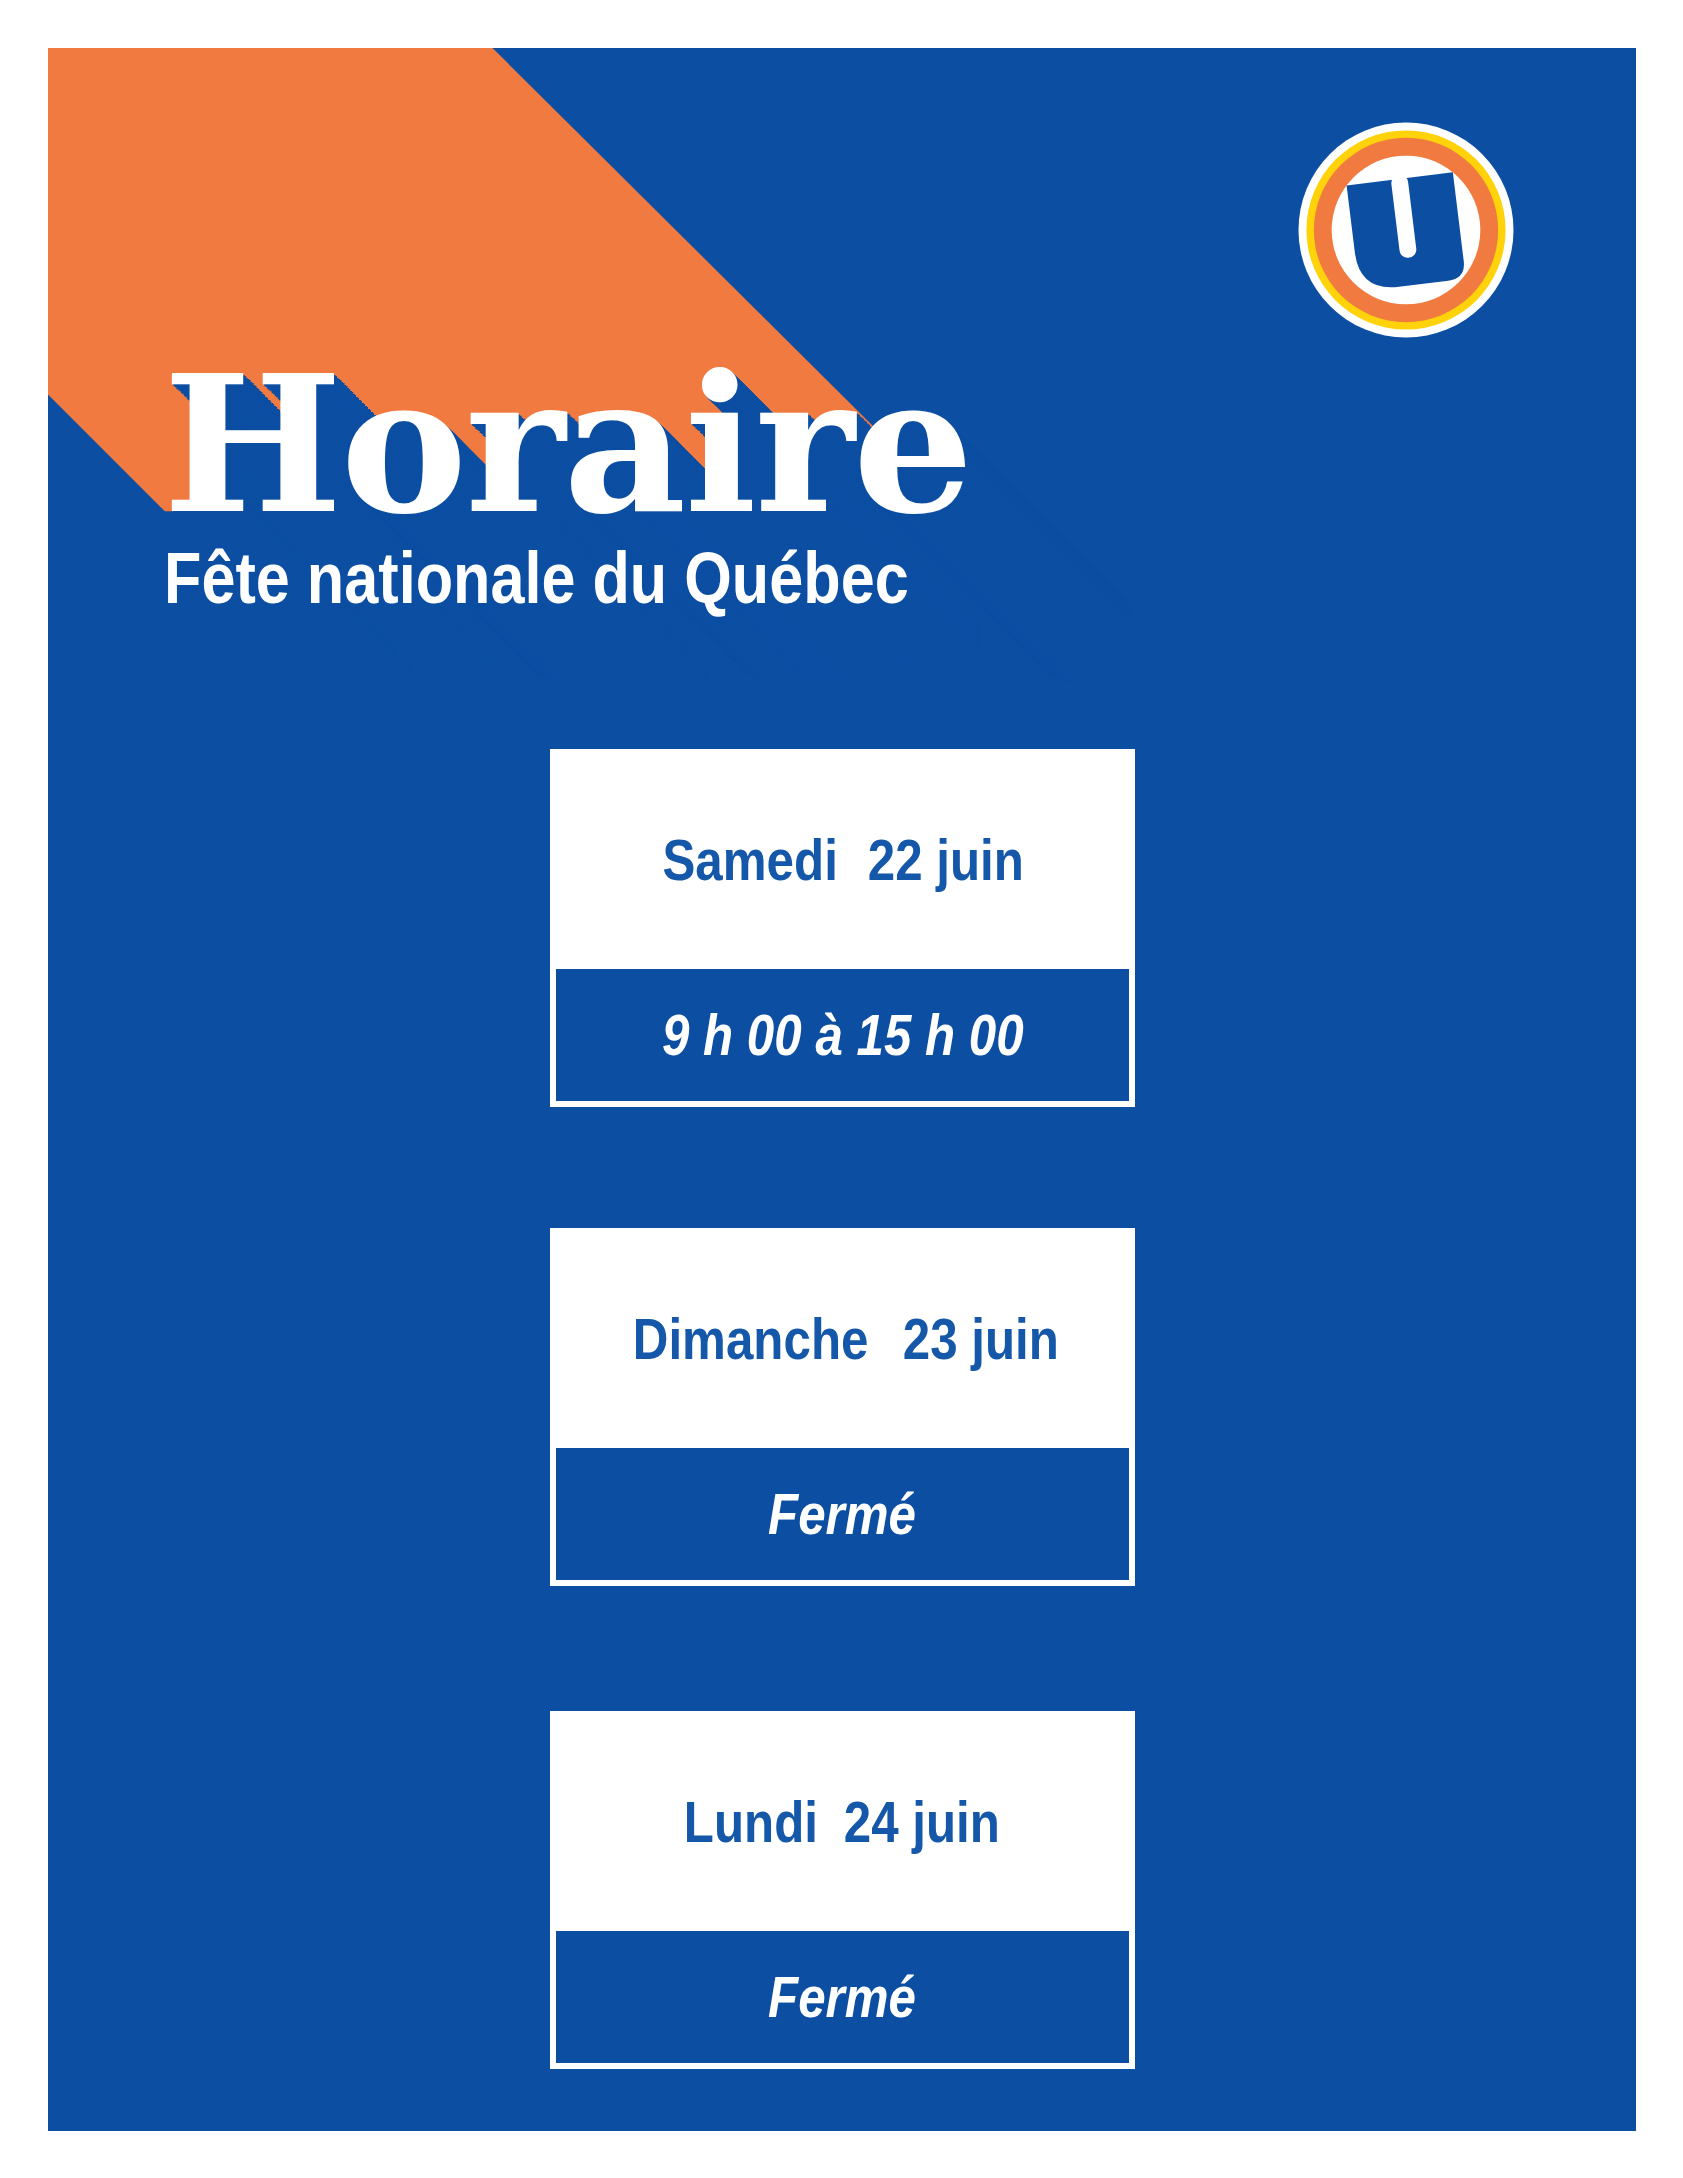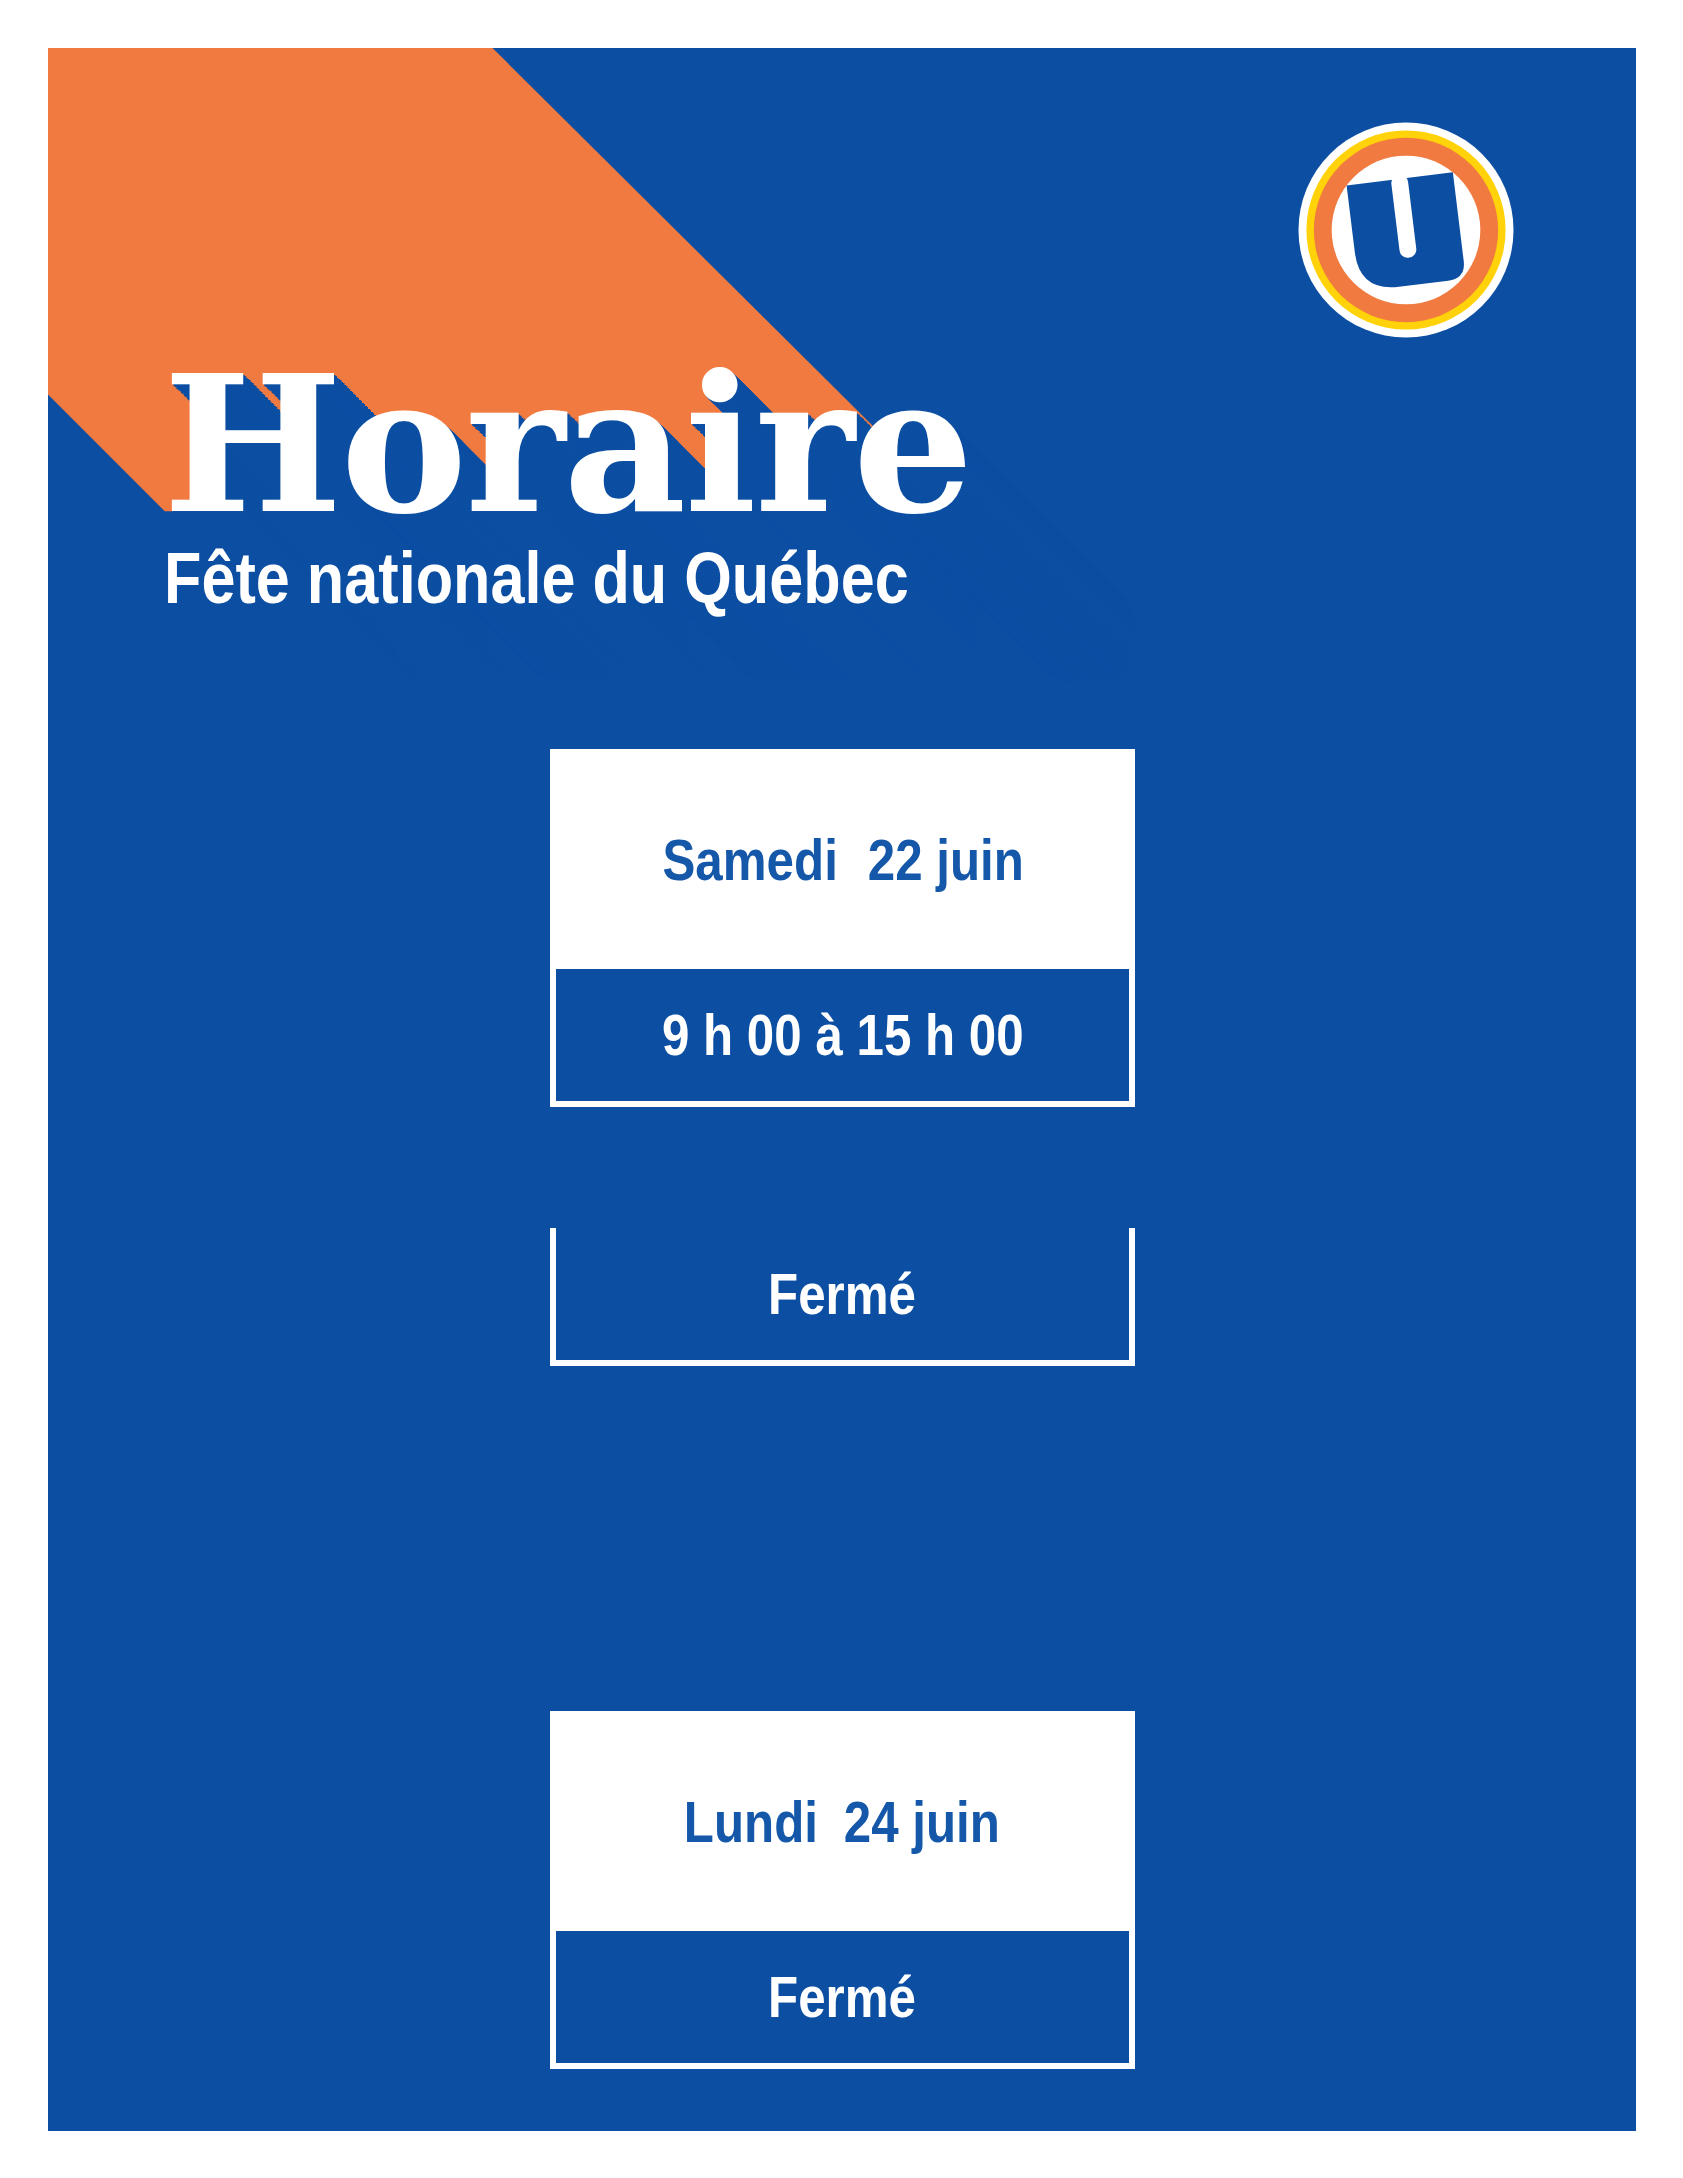--- a/index.html
+++ b/index.html
@@ -65,20 +65,21 @@
     transform:scaleX(0.85); transform-origin:center;
   }
   .card-bottom {
     box-sizing:border-box;
     height:138px;
     border:6px solid var(--white);
     border-top:none;
     background:var(--blue);
     display:flex; align-items:center; justify-content:center;
     text-align:left;
+    font-style:italic;
   }
   .hours-line {
     font-size:58px; line-height:1; font-weight:700;
     color:var(--white);
     white-space:nowrap;
     transform:scaleX(0.85); transform-origin:center;
   }
 </style>
 </head>
 <body>
@@ -111,20 +112,24 @@
       <div class="card-top">
         <div class="day-line">Samedi</div>
         <div class="date-line">22 juin</div>
       </div>
       <div class="card-bottom">
         <div class="hours-line">9 h 00 à 15 h 00</div>
       </div>
     </div>
 
     <div class="card card-2">
+      <div class="card-top">
+        <div class="day-line">Dimanche</div>
+        <div class="date-line">23 juin</div>
+      </div>
       <div class="card-bottom">
         <div class="hours-line">Fermé</div>
       </div>
     </div>
 
     <div class="card card-3">
       <div class="card-top">
         <div class="day-line">Lundi</div>
         <div class="date-line">24 juin</div>
       </div>

